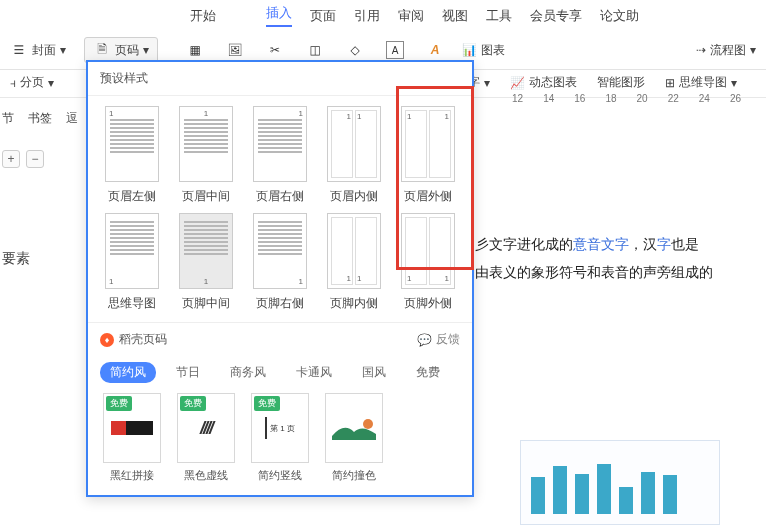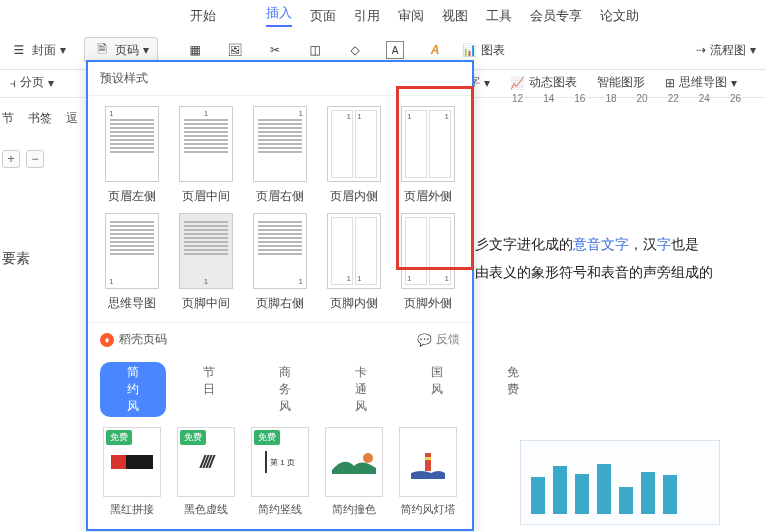--- a/index.html
+++ b/index.html
@@ -38,21 +38,21 @@
 .page-half { flex: 1; border: 1px solid #ddd; position: relative; padding: 3px; }
 
 
 .dd-sec2 { border-top: 1px solid #eee; padding: 8px 12px; display: flex; justify-content: space-between; align-items: center; }
 .dd-sec2 .left { display: flex; align-items: center; gap: 5px; color: #555; }
 .fire { width: 14px; height: 14px; border-radius: 50%; background: #ff5c2d; color: #fff; text-align: center; font-size: 9px; line-height: 14px; }
 .dd-sec2 .right { color: #888; display: flex; align-items: center; gap: 4px; }
 
 
 .dd-filters { display: flex; gap: 10px; padding: 6px 12px 4px; font-size: 12px; }
-.pill { padding: 2px 27px; border-radius: 10px; color: #666; cursor: pointer; }
+.pill { padding: 2px 10px; border-radius: 10px; color: #666; cursor: pointer; }
 .pill.active { background: #4a86ff; color: #fff; }
 
 
 .dd-templates { display: grid; grid-template-columns: repeat(5, 1fr); gap: 8px 6px; padding: 6px 10px 12px; }
 .tpl { display: flex; flex-direction: column; align-items: center; gap: 5px; }
 .tpl-thumb { width: 58px; height: 70px; border: 1px solid #d8d8d8; background: #fff; position: relative; display: flex; align-items: center; justify-content: center; }
 .badge { position: absolute; top: 2px; left: 2px; background: #35b36a; color: #fff; font-size: 9px; padding: 1px 4px; border-radius: 2px; }
 .tpl-label { font-size: 11px; color: #555; }
 
 
@@ -347,30 +347,20 @@
     </div>
     <div class="tpl">
       <div class="tpl-thumb">
         <svg width="44" height="24">
             <circle cx="36" cy="8" r="5" fill="#e4803f"></circle>
             <path d="M0 20 Q12 6 22 16 Q30 8 44 18 L44 24 L0 24 Z" fill="#2f8a5b"></path>
           </svg>
       </div>
       <div class="tpl-label">简约撞色</div>
     </div>
-    <div class="tpl">
-      <div class="tpl-thumb">
-        <svg width="34" height="34">
-            <rect x="14" y="8" width="6" height="18" fill="#d84b3a"></rect>
-            <rect x="14" y="12" width="6" height="3" fill="#f2d15a"></rect>
-            <path d="M0 28 Q10 24 20 28 Q28 24 34 28 L34 34 L0 34 Z" fill="#3a5fa8"></path>
-          </svg>
-      </div>
-      <div class="tpl-label">简约风灯塔</div>
-    </div>
   </div>
 
   <div class="redbox" style="left:308px;top:24px;width:78px;height:184px"></div>
 </div>
 
 <div class="doc">
   <div><span>彡文字进化成的</span><span class="link">意音文字</span><span>，汉</span><span class="link">字</span><span>也是</span></div>
   <div><span>由表义的象形符号和表音的声旁组成的</span></div>
 </div>
 

